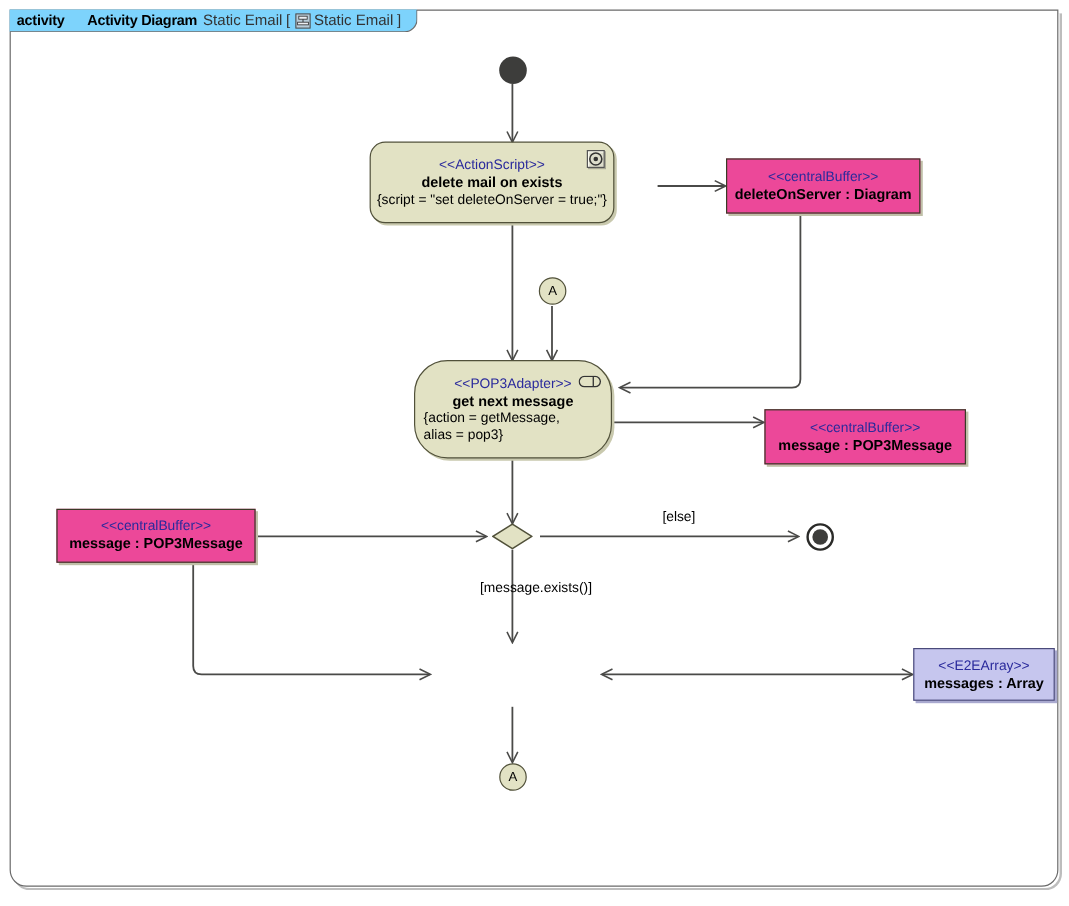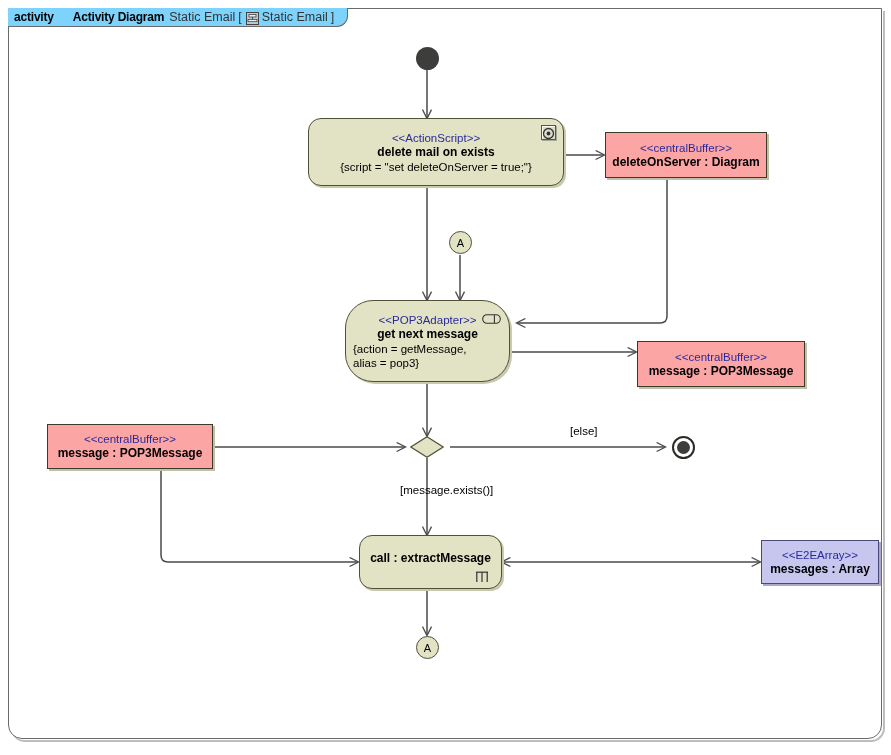--- a/index.html
+++ b/index.html
@@ -101,21 +101,21 @@
     background: #e2e2c4;
     border: 1.4px solid #51513a;
     border-radius: 13px;
     box-shadow: 2px 2px 0 0 #c9c9ae;
     display: flex;
     flex-direction: column;
     align-items: center;
     justify-content: center;
   }
   .buffer {
-    background: #fca5a5;
+    background: #ec4899;
     border: 1.4px solid #3a3a26;
     box-shadow: 2px 2px 0 0 #c0c0a8;
     display: flex;
     flex-direction: column;
     align-items: center;
     justify-content: center;
   }
   .buffer.blue {
     background: #c6c6ee;
     border: 1.4px solid #4a4a7a;
@@ -282,21 +282,21 @@
       <path d="M161,466 L161,555 Q161,562 168,562 L358,562" marker-end="url(#ah)"></path>
 
       <path d="M502,562 L760,562" marker-end="url(#ah)" marker-start="url(#ah-rev)"></path>
 
       <path d="M427,589 L427,635" marker-end="url(#ah)"></path>
     </g>
   </svg>
 
   <div class="initial" style="left:416px; top:47px;"></div>
 
-  <div class="node action" style="left:308px; top:118px; width:256px; height:68px;">
+  <div class="node action" style="left:308px; top:118px; width:204px; height:68px;">
     <div class="stereo">&lt;&lt;ActionScript&gt;&gt;</div>
     <div class="nm">delete mail on exists</div>
     <div class="props center">{script = "set deleteOnServer = true;"}</div>
     <span class="icon-script">
       <svg width="13" height="13" viewBox="0 0 13 13">
         <circle cx="6.5" cy="6.5" r="5" fill="none" stroke="#333" stroke-width="1.3"></circle>
         <circle cx="6.5" cy="6.5" r="1.9" fill="#333"></circle>
       </svg>
     </span>
   </div>
@@ -332,39 +332,28 @@
     <div class="stereo">&lt;&lt;centralBuffer&gt;&gt;</div>
     <div class="nm">message : POP3Message</div>
   </div>
 
   <div class="decision" style="left:410px; top:436px;">
     <svg width="34" height="22" viewBox="0 0 34 22">
       <polygon points="17,0.8 33.2,11 17,21.2 0.8,11" fill="#e2e2c4" stroke="#51513a" stroke-width="1.3"></polygon>
     </svg>
   </div>
 
-  <div class="edge-label" style="left:570px; top:425px;">[else]</div>
+  <div class="edge-label" style="left:552px; top:425px;">[else]</div>
 
   <div class="final-outer" style="left:672px; top:436px;">
     <div class="final-inner"></div>
   </div>
 
   <div class="edge-label" style="left:400px; top:484px;">[message.exists()]</div>
 
-  <div class="node action" style="left:359px; top:535px; width:143px; height:54px;">
-    <div class="nm" style="margin-top:-8px">call : extractMessage</div>
-    <span class="icon-rake">
-      <svg width="14" height="12" viewBox="0 0 14 12">
-        <line x1="1" y1="1.2" x2="13" y2="1.2" stroke="#333" stroke-width="1.2"></line>
-        <line x1="1.8" y1="1.2" x2="1.8" y2="11" stroke="#333" stroke-width="1.2"></line>
-        <line x1="7" y1="1.2" x2="7" y2="11" stroke="#333" stroke-width="1.2"></line>
-        <line x1="12.2" y1="1.2" x2="12.2" y2="11" stroke="#333" stroke-width="1.2"></line>
-      </svg>
-    </span>
-  </div>
 
   <div class="node buffer blue" style="left:761px; top:540px; width:118px; height:44px;">
     <div class="stereo">&lt;&lt;E2EArray&gt;&gt;</div>
     <div class="nm">messages : Array</div>
   </div>
 
   <div class="connector" style="left:416px; top:636px;">
     <span>A</span>
   </div>
 

